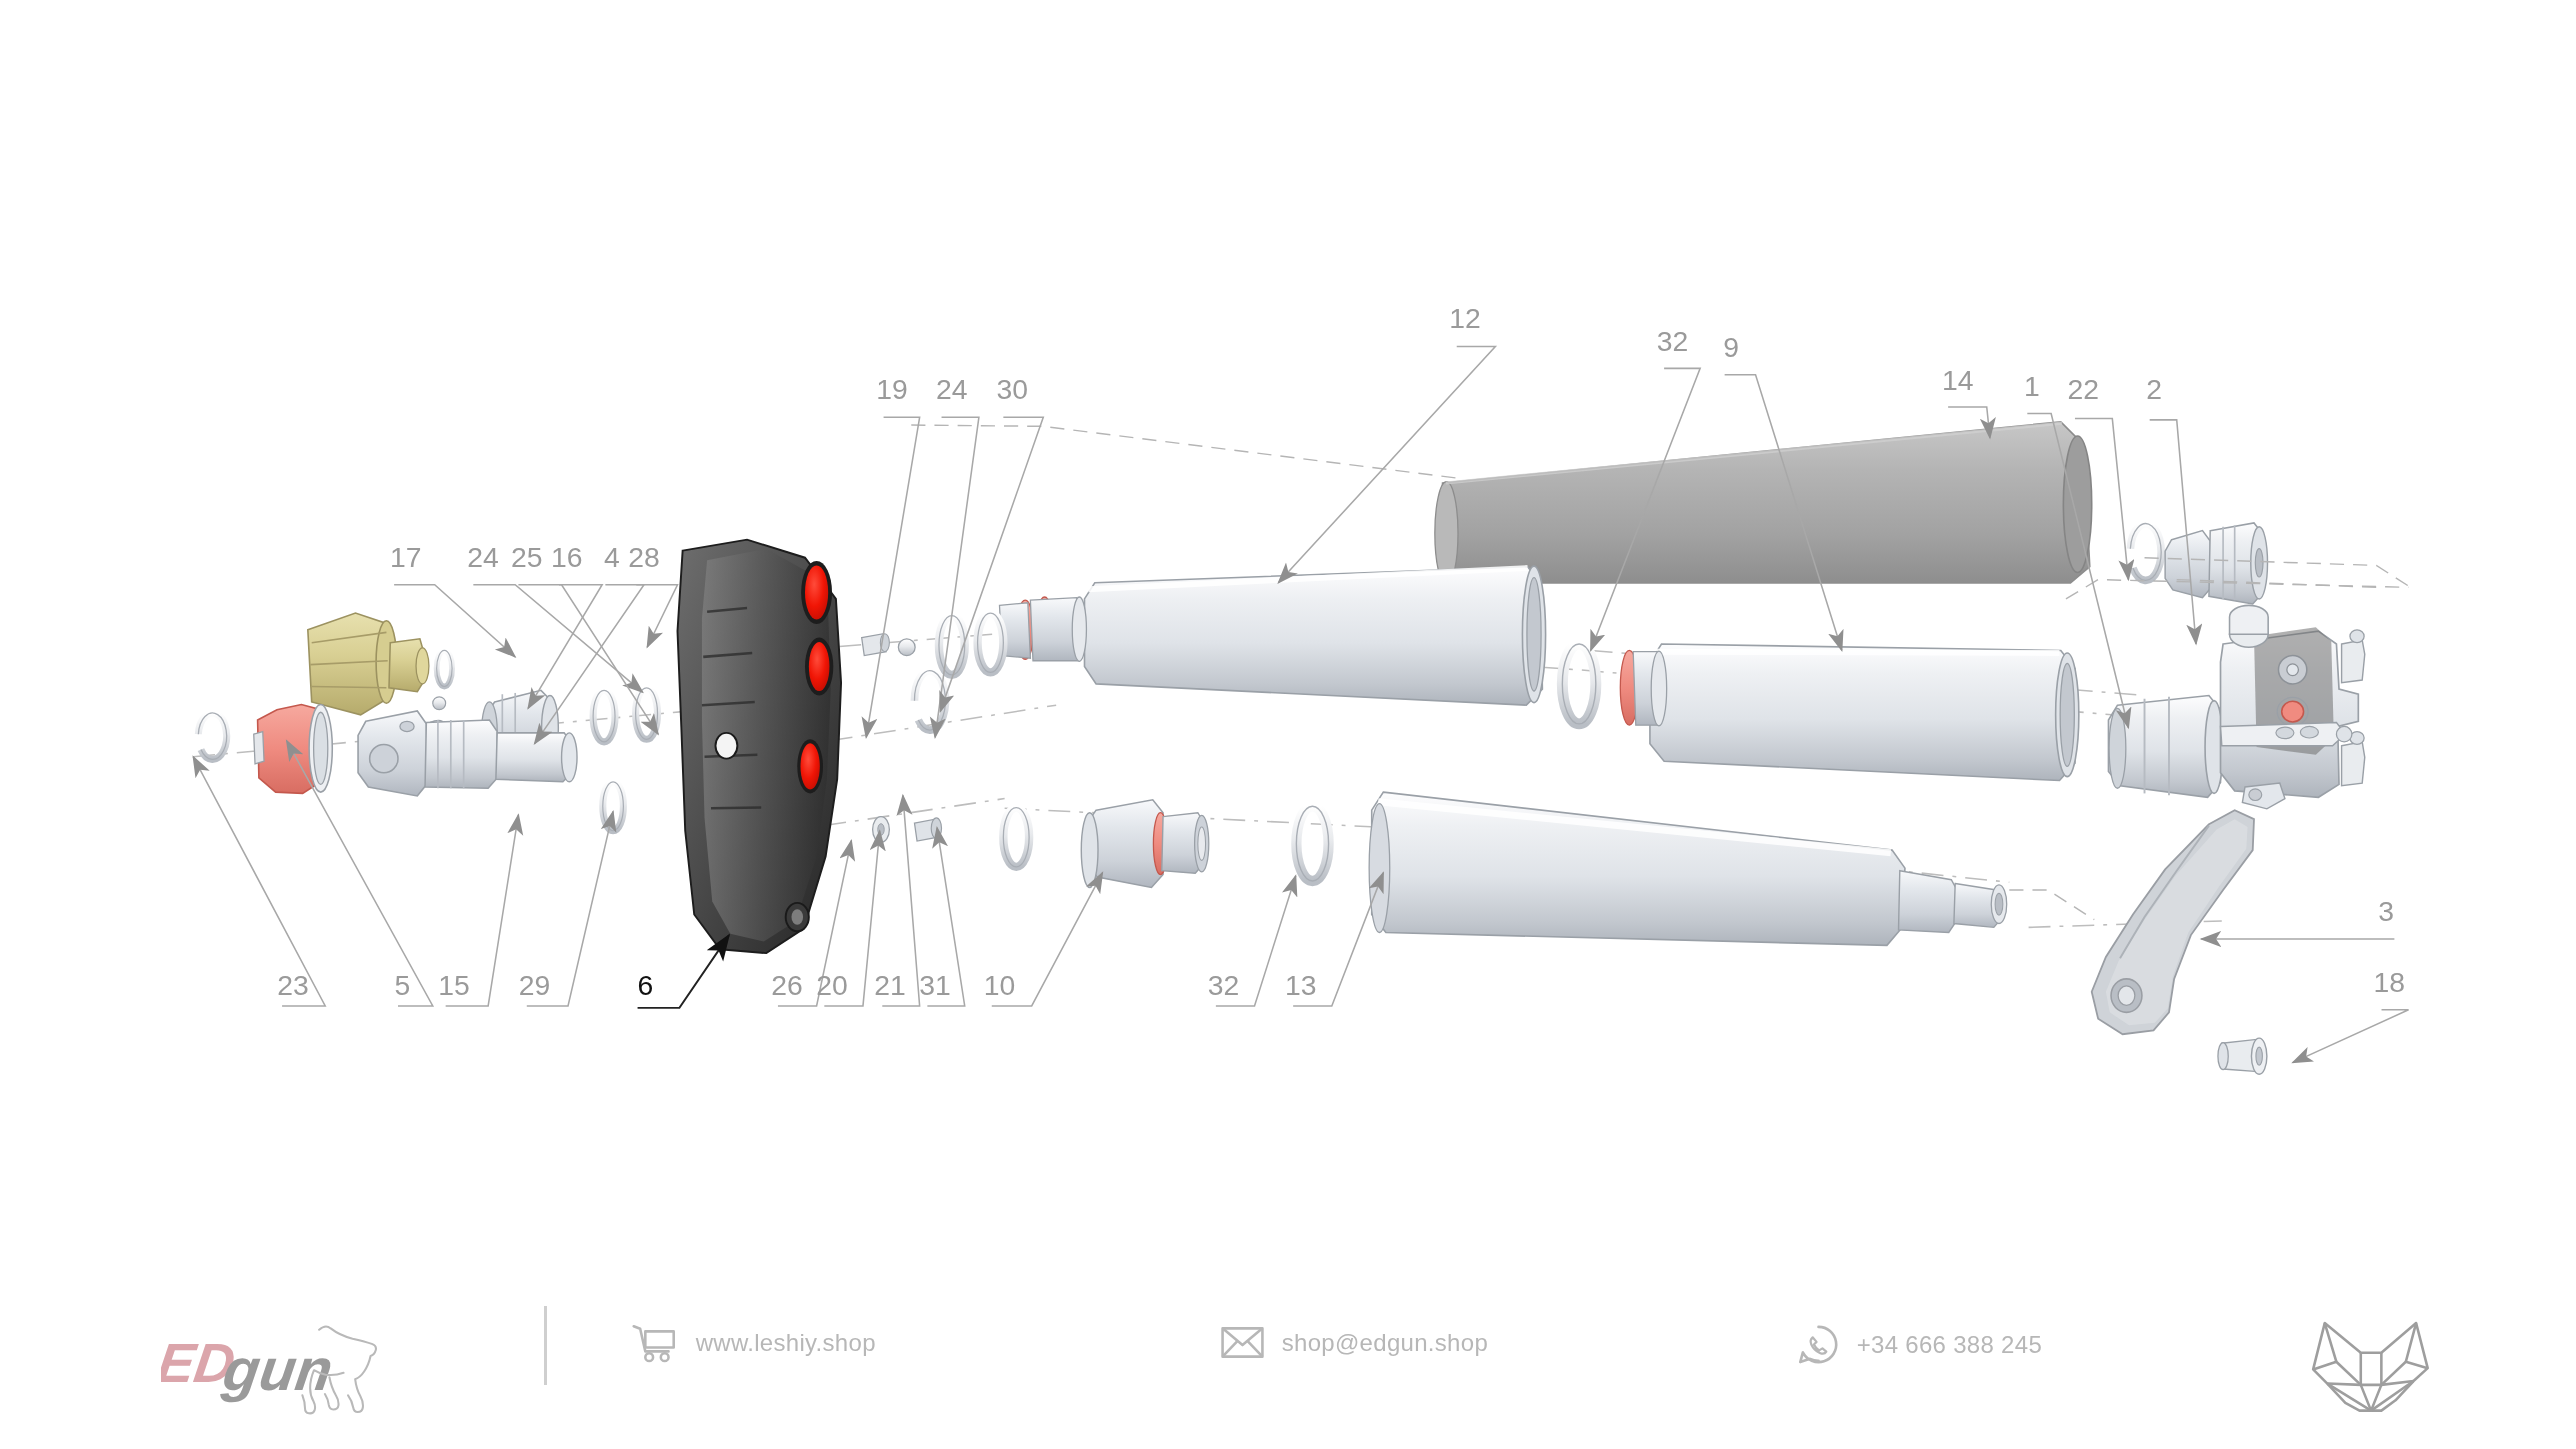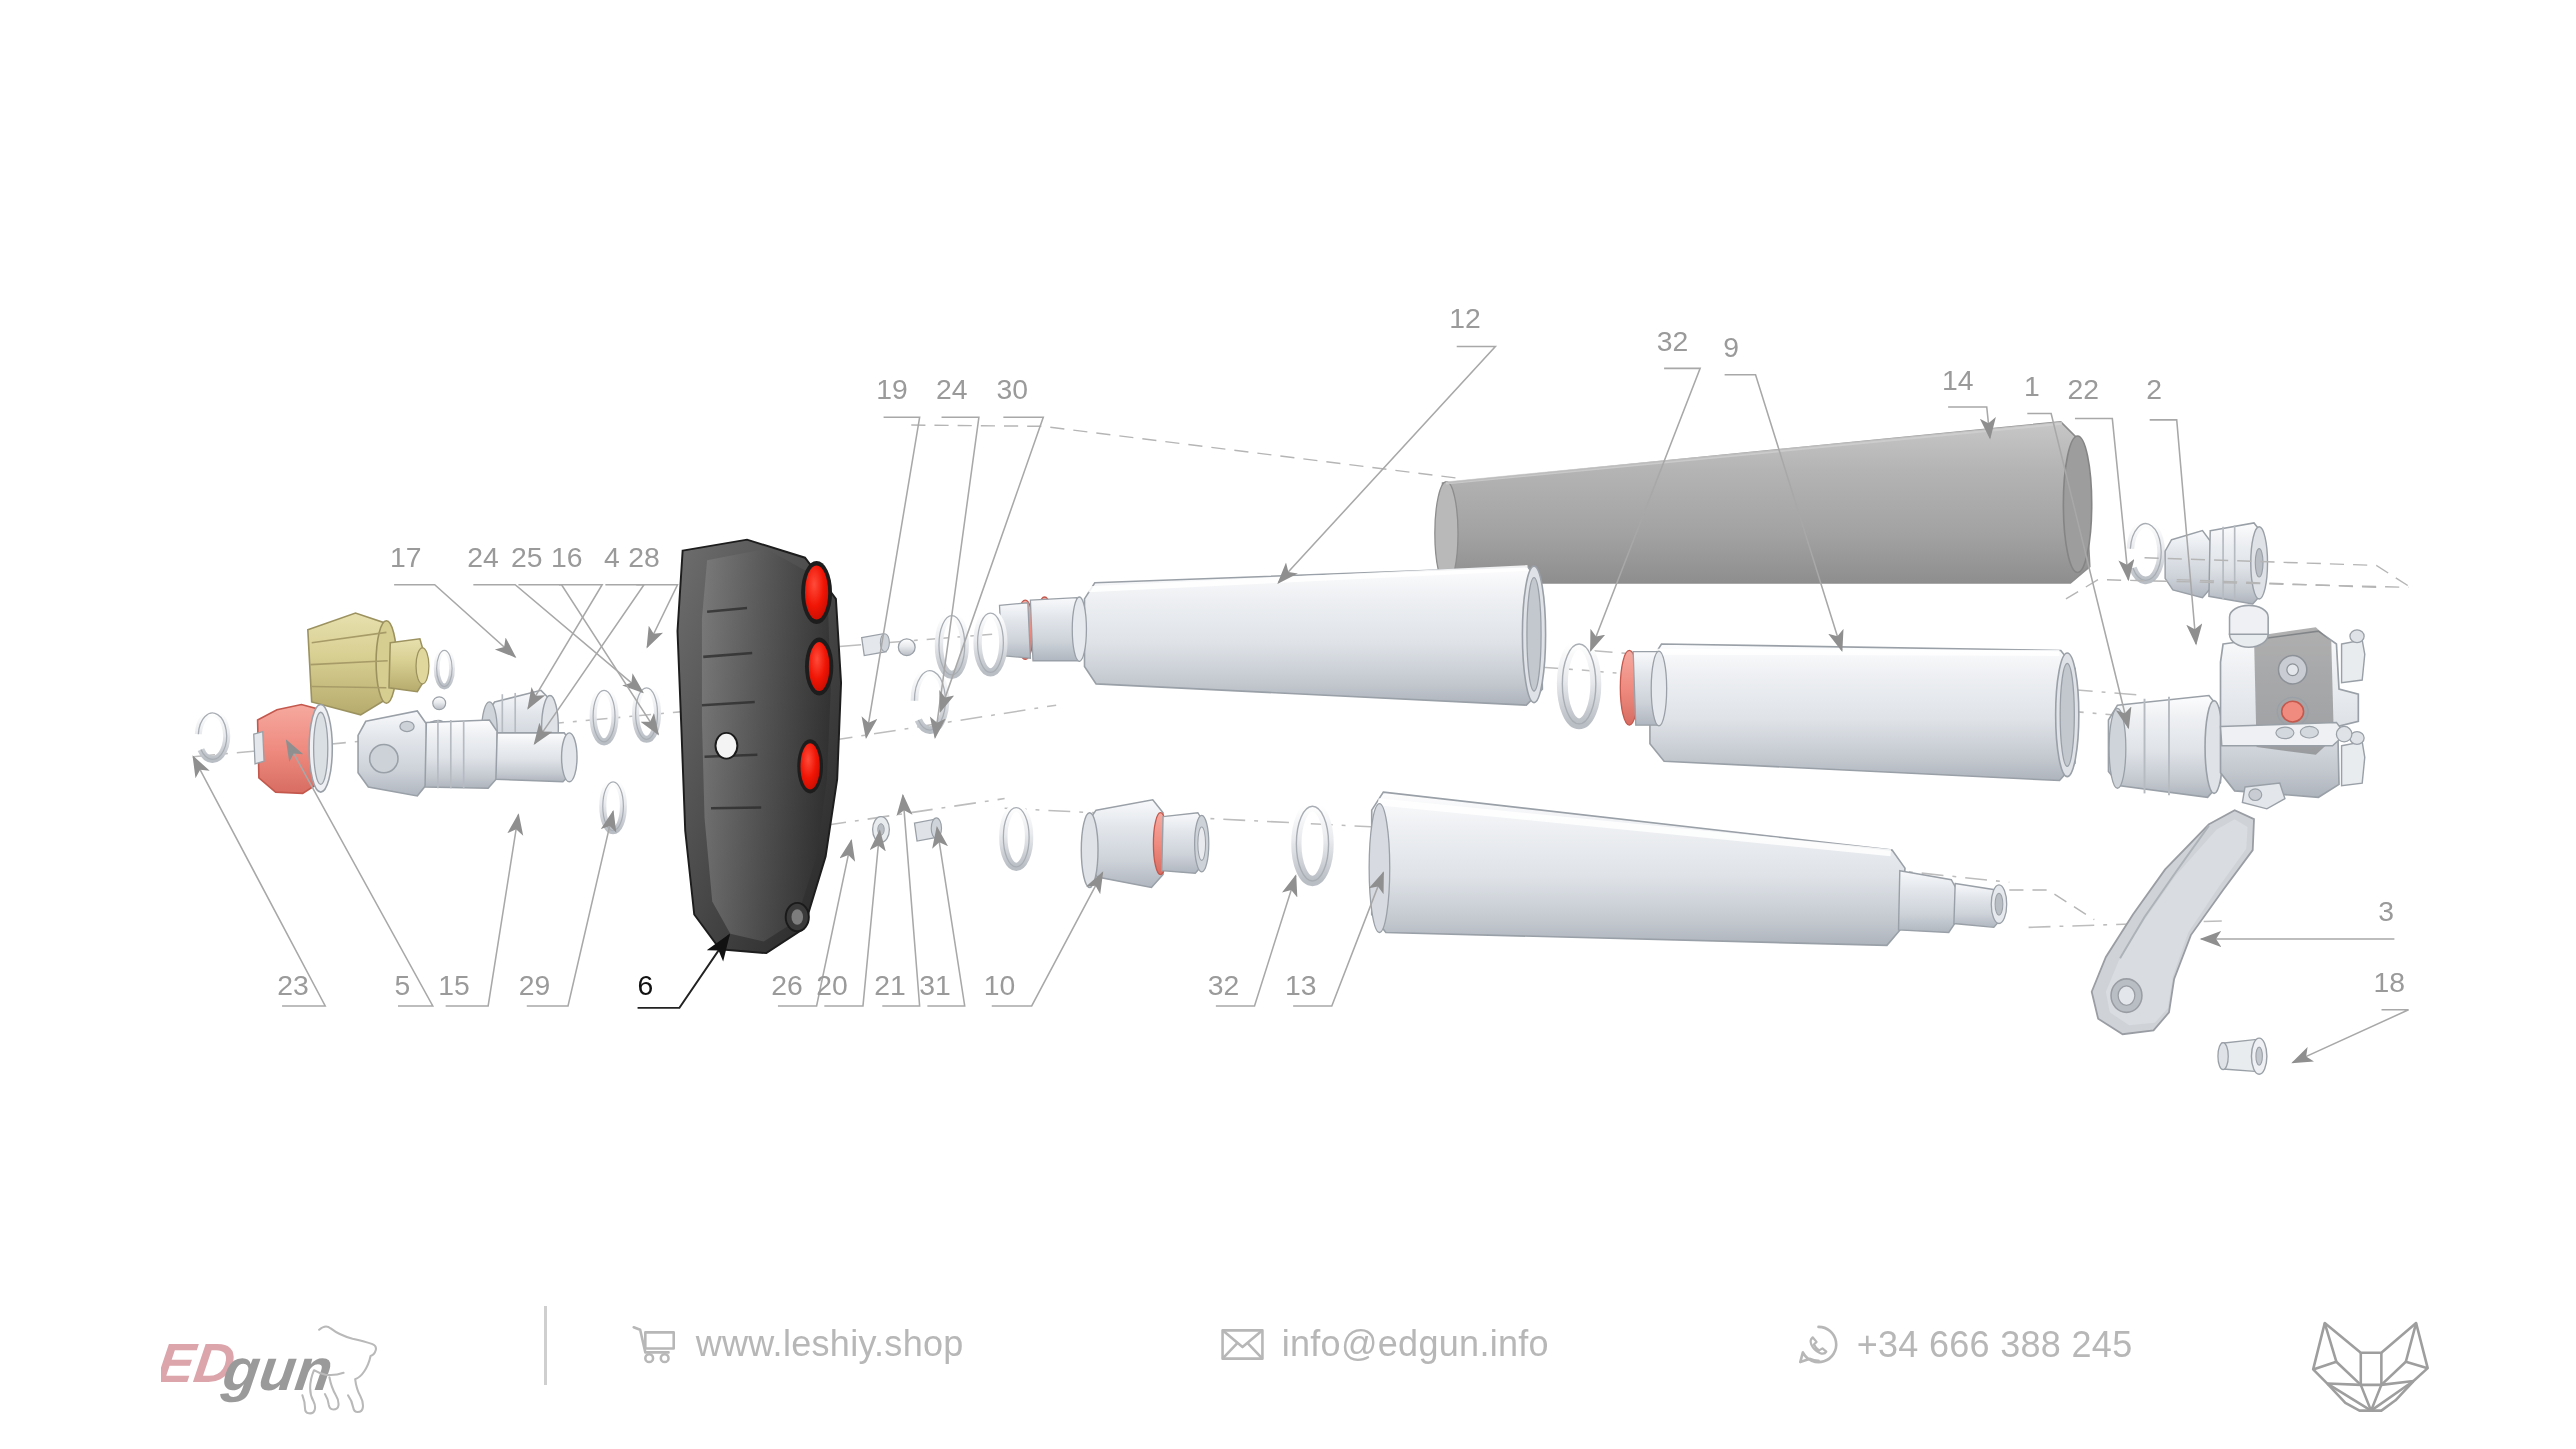--- a/index.html
+++ b/index.html
@@ -3,21 +3,21 @@
 <meta charset="utf-8">
 <title>Exploded View</title>
 <style>
   html,body{margin:0;padding:0;background:#ffffff;}
   body{width:2576px;height:1449px;position:relative;overflow:hidden;
        font-family:"Liberation Sans",sans-serif;}
   #stage{position:absolute;left:0;top:0;width:2576px;height:1449px;background:#fff;}
   #diagram{position:absolute;left:0;top:0;width:2576px;height:1449px;}
   .footer{position:absolute;left:0;bottom:0;width:2576px;height:161px;}
   .f-item{position:absolute;display:flex;align-items:center;gap:16.7px;}
-  .f-text{font-size:36px;color:#b7b7b7;letter-spacing:0.3px;white-space:nowrap;
+  .f-text{font-size:24px;color:#b7b7b7;letter-spacing:0.3px;white-space:nowrap;
           font-family:"Liberation Sans",sans-serif;}
   .f-icon{display:block;}
   .divider{position:absolute;width:3.2px;background:#cfcfcf;}
   .logo-wrap{position:absolute;}
 </style>
 </head>
 <body>
 
 <div id="stage">
 
@@ -532,21 +532,21 @@
     </div>
 
     <div class="f-item" style="left:1220px;top:35px;">
       <svg class="f-icon" width="45" height="39" viewBox="0 0 70 60">
         <g fill="none" stroke="#b7b7b7" stroke-width="4" stroke-linejoin="round">
           <rect x="4" y="8" width="62" height="44"></rect>
           <path d="M4,8 L35,34 L66,8"></path>
           <path d="M4,52 L27,28 M66,52 L43,28"></path>
         </g>
       </svg>
-      <span class="f-text">info@edgun.info</span>
+      <span class="f-text">shop@edgun.shop</span>
     </div>
 
     <div class="f-item" style="left:1797px;top:35px;">
       <svg class="f-icon" width="43" height="43" viewBox="0 0 66 66">
         <g fill="none" stroke="#b7b7b7" stroke-width="4">
           <path d="M33,6 a27,27 0 1,1 -24,39 l-4,15 l15,-5 a27,27 0 0,0 13,3" stroke-linejoin="round" stroke-linecap="round"></path>
           <path d="M24,22 q-5,4 -2,11 q4,9 13,13 q7,3 10,-2 l-6,-5 l-5,3 q-5,-3 -8,-9 l4,-4 Z" stroke-width="3.4" stroke-linejoin="round"></path>
         </g>
       </svg>
       <span class="f-text">+34 666 388 245</span>

